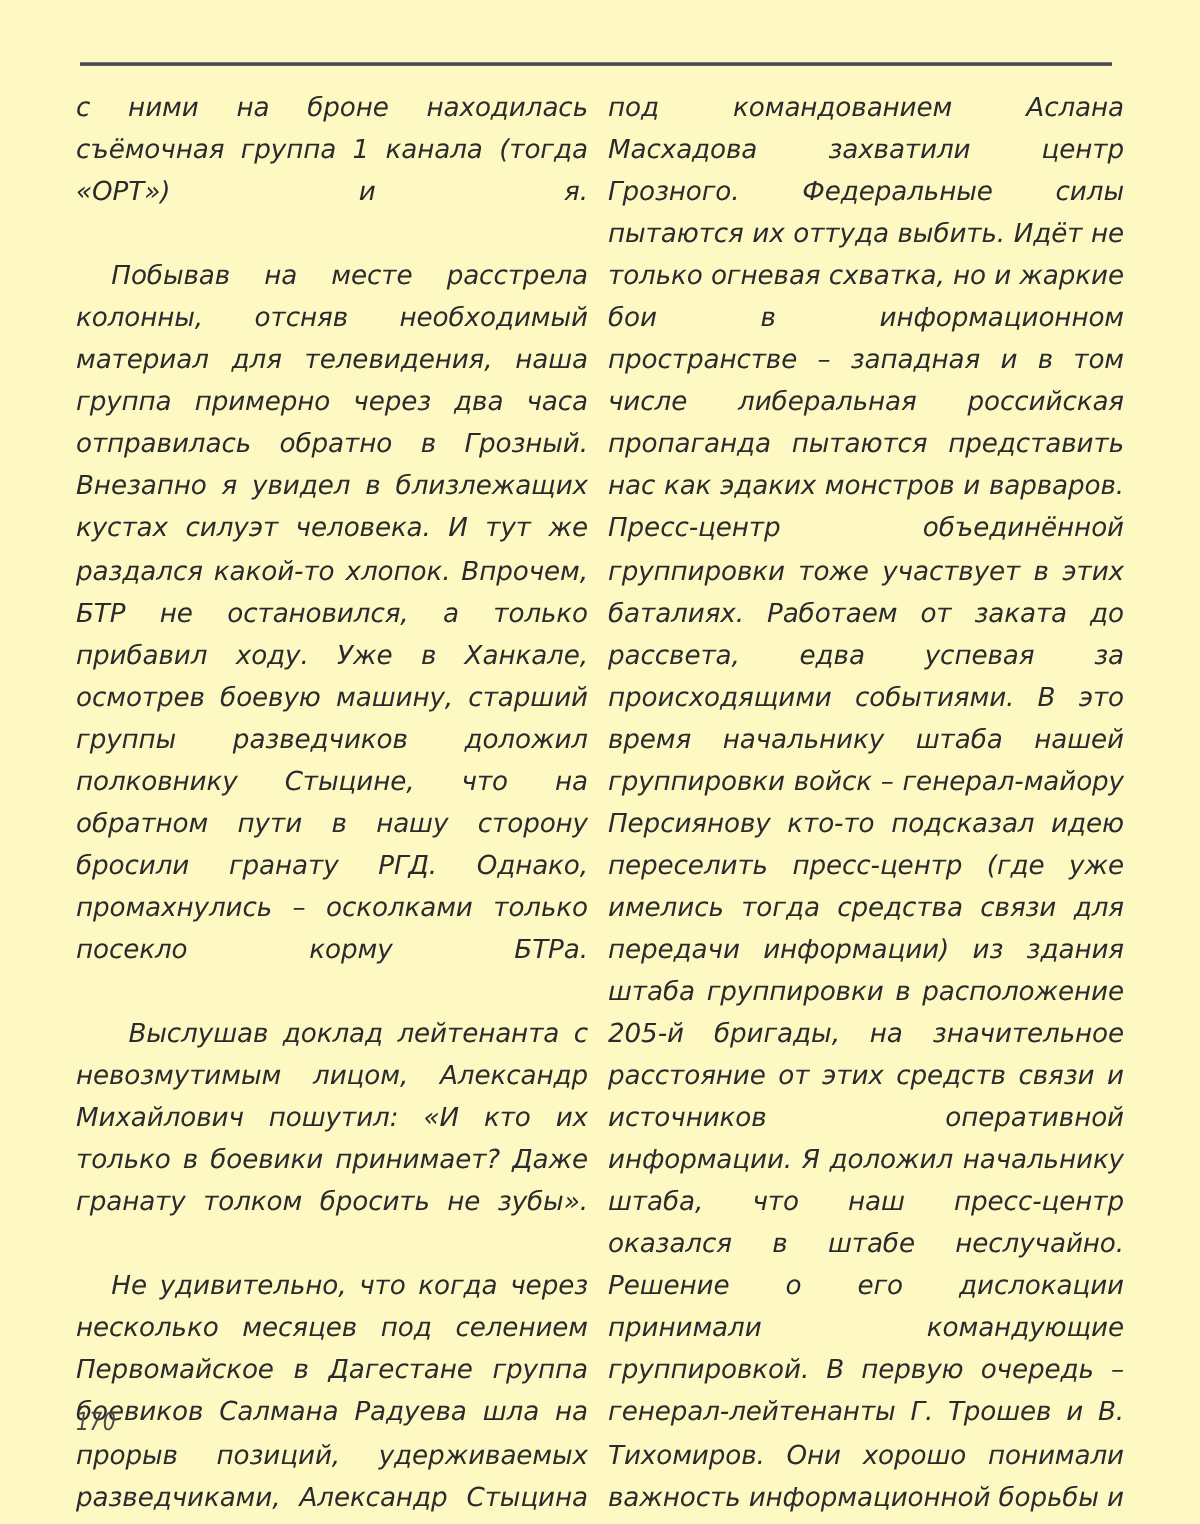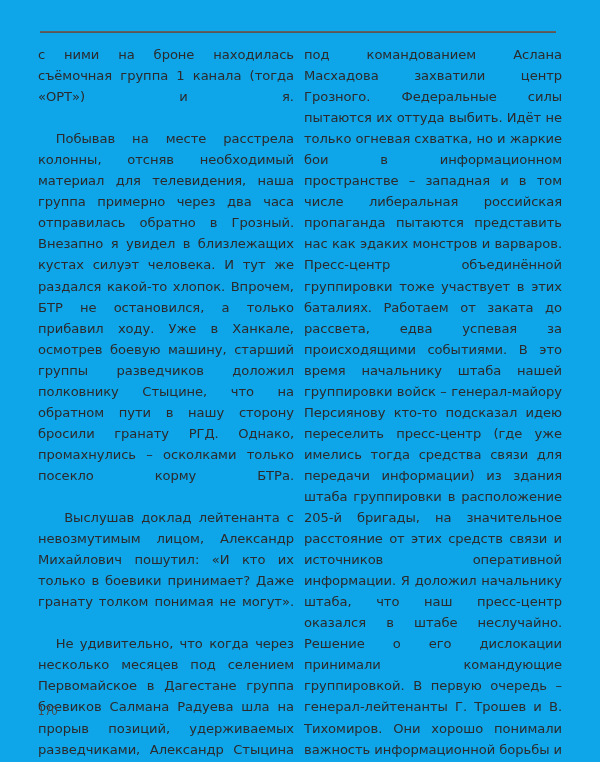--- a/index.html
+++ b/index.html
@@ -7,23 +7,24 @@
     padding: 0;
     background: #ffffff;
   }
   body {
     font-family: "DejaVu Sans", sans-serif;
   }
   .page {
     position: relative;
     width: 600px;
     height: 762px;
-    background: #0ea5e9;
+    background: #fef9c3;
     overflow: hidden;
     box-sizing: border-box;
+    font-style: italic;
   }
   .top-rule {
     position: absolute;
     left: 40px;
     top: 31px;
     width: 516px;
     height: 2px;
     background: linear-gradient(to bottom, #8f8f8f 0%, #3a3a3a 45%, #6e6e6e 100%);
   }
   .columns {
@@ -82,21 +83,21 @@
 
 <div class="page">
 
   <div class="top-rule"></div>
 
   <div class="columns">
 
     <div class="col left">
       <p class="para">с ними на броне находилась съёмочная группа 1 канала (тогда «ОРТ») и я.</p>
       <p class="para indent">Побывав на месте расстрела колонны, отсняв необходимый материал для телевидения, наша группа примерно через два часа отправилась обратно в Грозный. Внезапно я увидел в близлежащих кустах силуэт человека. И тут же раздался какой-то хлопок. Впрочем, БТР не остановился, а только прибавил ходу. Уже в Ханкале, осмотрев боевую машину, старший группы разведчиков доложил полковнику Стыцине, что на обратном пути в нашу сторону бросили гранату РГД. Однако, промахнулись – осколками только посекло корму БТРа.</p>
-      <p class="para indent-wide">Выслушав доклад лейтенанта с невозмутимым лицом, Александр Михайлович пошутил: «И кто их только в боевики принимает? Даже гранату толком понимая не могут».</p>
+      <p class="para indent-wide">Выслушав доклад лейтенанта с невозмутимым лицом, Александр Михайлович пошутил: «И кто их только в боевики принимает? Даже гранату толком бросить не зубы».</p>
       <p class="para indent">Не удивительно, что когда через несколько месяцев под селением Первомайское в Дагестане группа боевиков Салмана Радуева шла на прорыв позиций, удерживаемых разведчиками, Александр Стыцина находился не в тёплом штабе, а именно там со своими подчинёнными и боевыми товарищами. Выстрел радуевского огнемёта оборвал жизнь этого мужественного офицера. Рассказывали близкие к командующему офицеры – генерал Трошев очень переживал гибель друга. Одновременно понимая, что в той ситуации полковник поступил так, как велела его совесть. Он до конца сражался вместе со своими разведчиками против многократно превосходившего их отряда боевиков.</p>
 
     </div>
 
     <div class="col right">
       <p class="para">под командованием Аслана Масхадова захватили центр Грозного. Федеральные силы пытаются их оттуда выбить. Идёт не только огневая схватка, но и жаркие бои в информационном пространстве – западная и в том числе либеральная российская пропаганда пытаются представить нас как эдаких монстров и варваров. Пресс-центр объединённой группировки тоже участвует в этих баталиях. Работаем от заката до рассвета, едва успевая за происходящими событиями. В это время начальнику штаба нашей группировки войск – генерал-майору Персиянову кто-то подсказал идею переселить пресс-центр (где уже имелись тогда средства связи для передачи информации) из здания штаба группировки в расположение 205-й бригады, на значительное расстояние от этих средств связи и источников оперативной информации. Я доложил начальнику штаба, что наш пресс-центр оказался в штабе неслучайно. Решение о его дислокации принимали командующие группировкой. В первую очередь – генерал-лейтенанты Г. Трошев и В. Тихомиров. Они хорошо понимали важность информационной борьбы и создали необходимые условия для работы пресс-центра группировки. Кстати, переселились мы в штаб – из армейской палатки. Где летом была жара, а в холода – зубы стучали. Но все мои доводы генерал Персиянов не воспринимал.</p>
 
     </div>
 
   </div>

